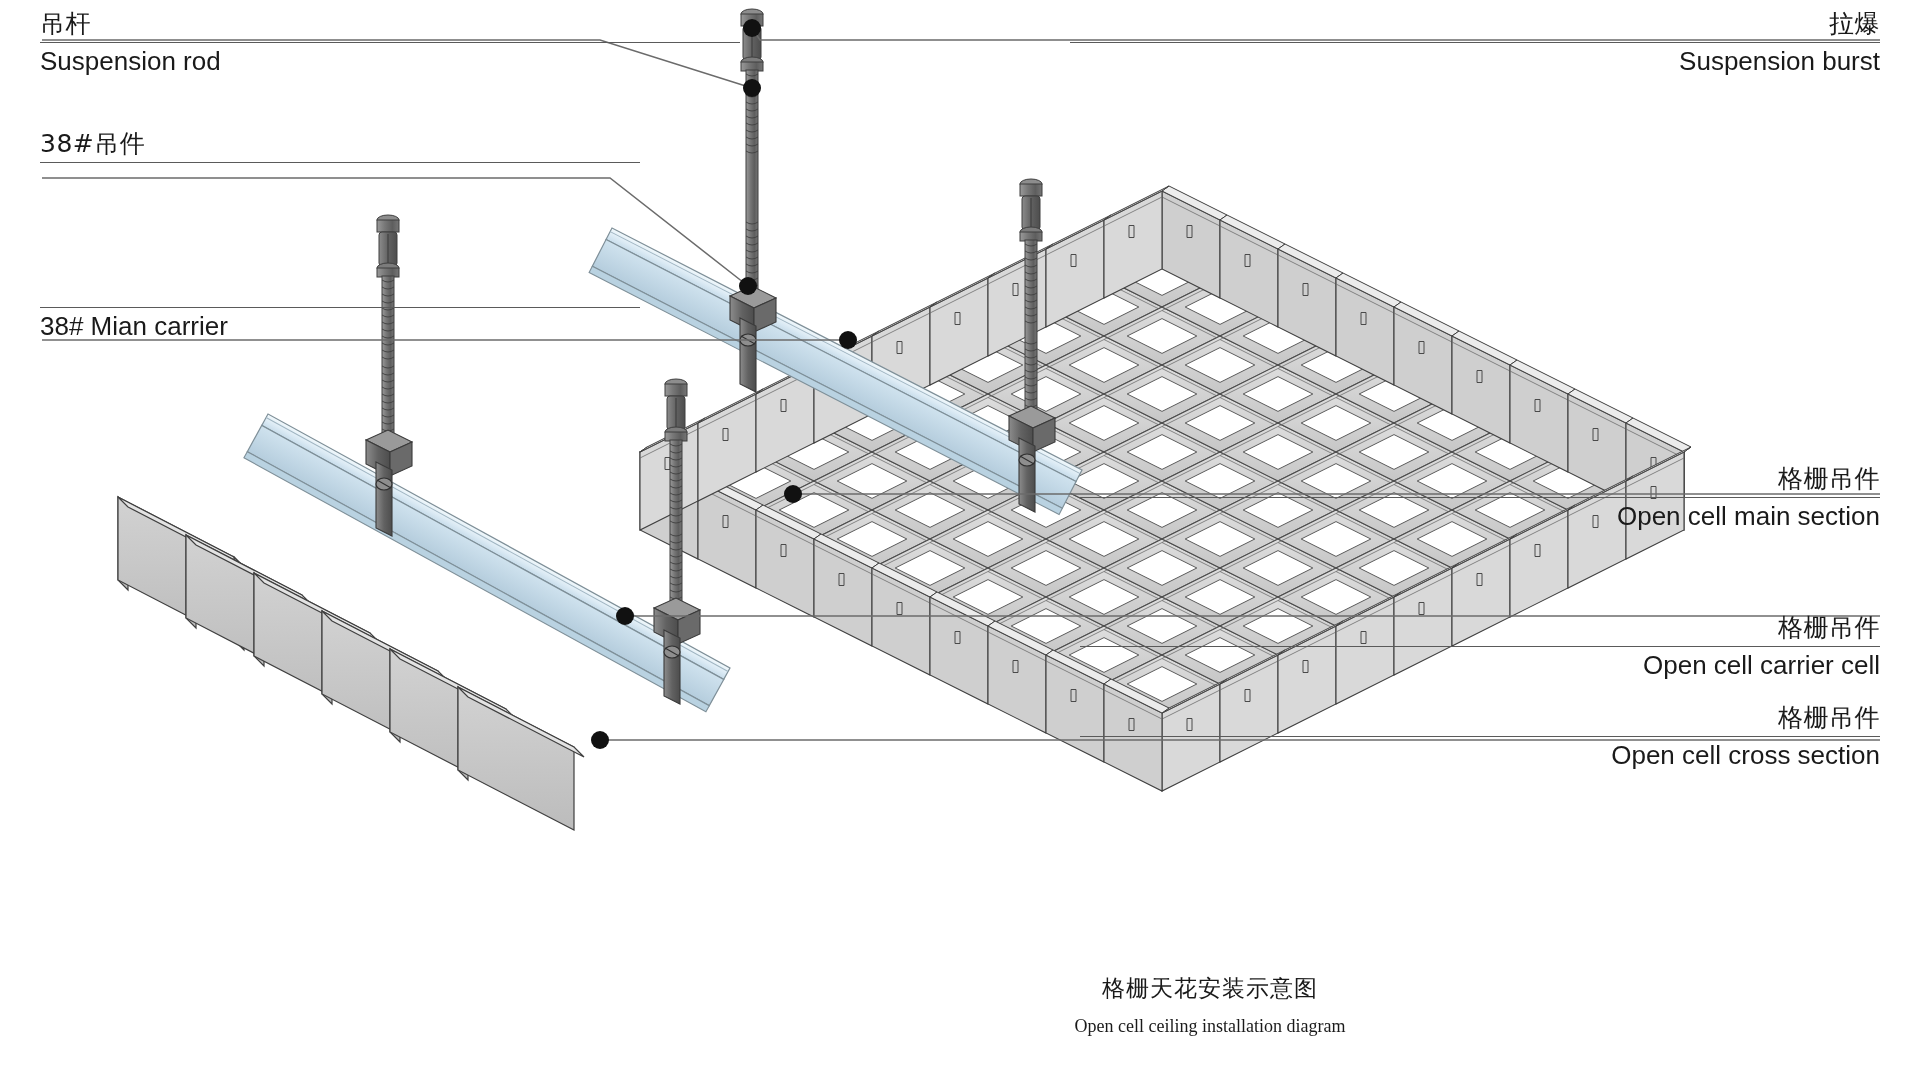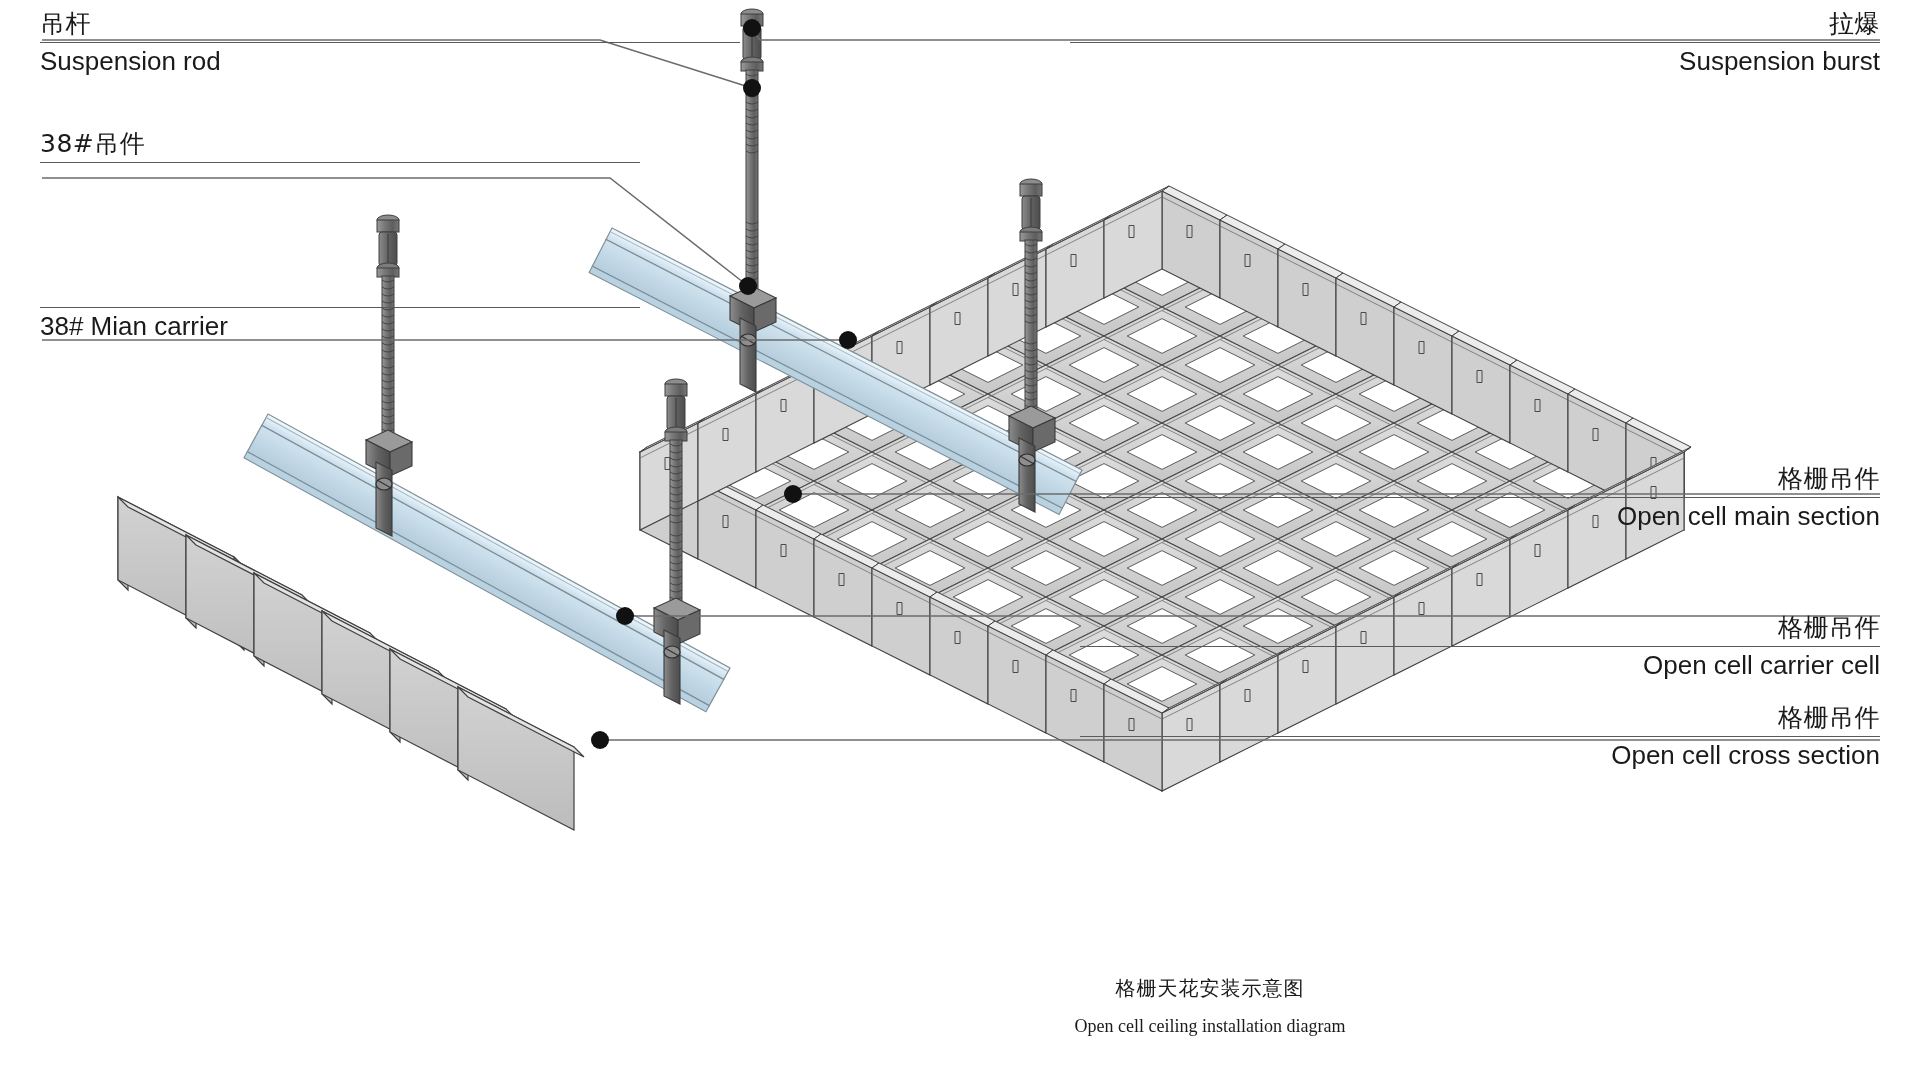--- a/index.html
+++ b/index.html
@@ -27,21 +27,21 @@
     height:0;border-top:1.6px solid #5a5a5a;margin:2px 0 1px 0;
   }
   .callout.left{text-align:left;}
   .callout.right{text-align:right;}
 
   
   #title-block{
     position:absolute;left:930px;top:968px;width:560px;text-align:center;
   }
   #title-block .t-cn{
-    font-size:20px;line-height:40px;
+    font-size:23px;line-height:40px;
     font-family:"DejaVu Sans","Liberation Sans",sans-serif;
     letter-spacing:1px;
   }
   #title-block .t-en{
     font-size:18px;line-height:36px;
     font-family:Liberation Serif, serif;
   }
 </style>
 </head>
 <body>

